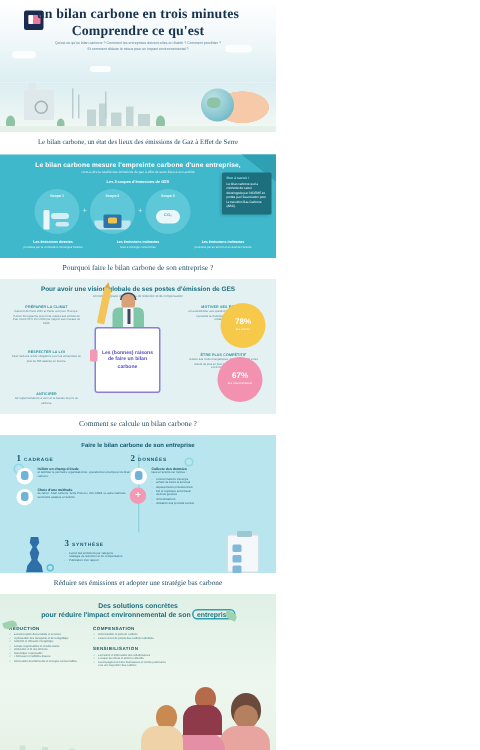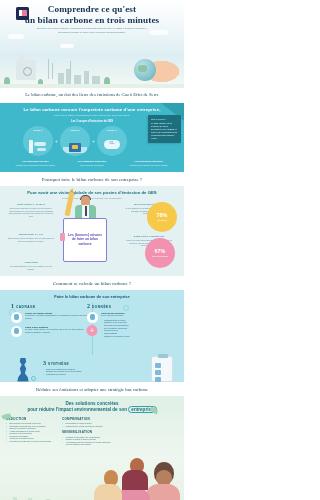--- a/index.html
+++ b/index.html
@@ -242,22 +242,22 @@
   .leafy{position:absolute;background:#9fd3b0;border-radius:0 50% 0 50%;}
 </style>
 </head>
 <body>
 
 <div class="page">
 
   <div class="header">
     <div class="logo"></div>
     <div class="h-title">
+      <div>un bilan carbone en trois minutes</div>
       <div>Comprendre ce qu'est</div>
-      <div>un bilan carbone en trois minutes</div>
     </div>
     <div class="h-sub">
       <div>Qu'est-ce qu'un bilan carbone ? Comment les entreprises doivent-elles en établir ? Comment procéder ?</div>
       <div>Et comment réduire le mieux pour un impact environnemental ?</div>
     </div>
     <div class="cloud c1"></div>
     <div class="cloud c2"></div>
     <div class="cloud c3"></div>
   </div>
 

